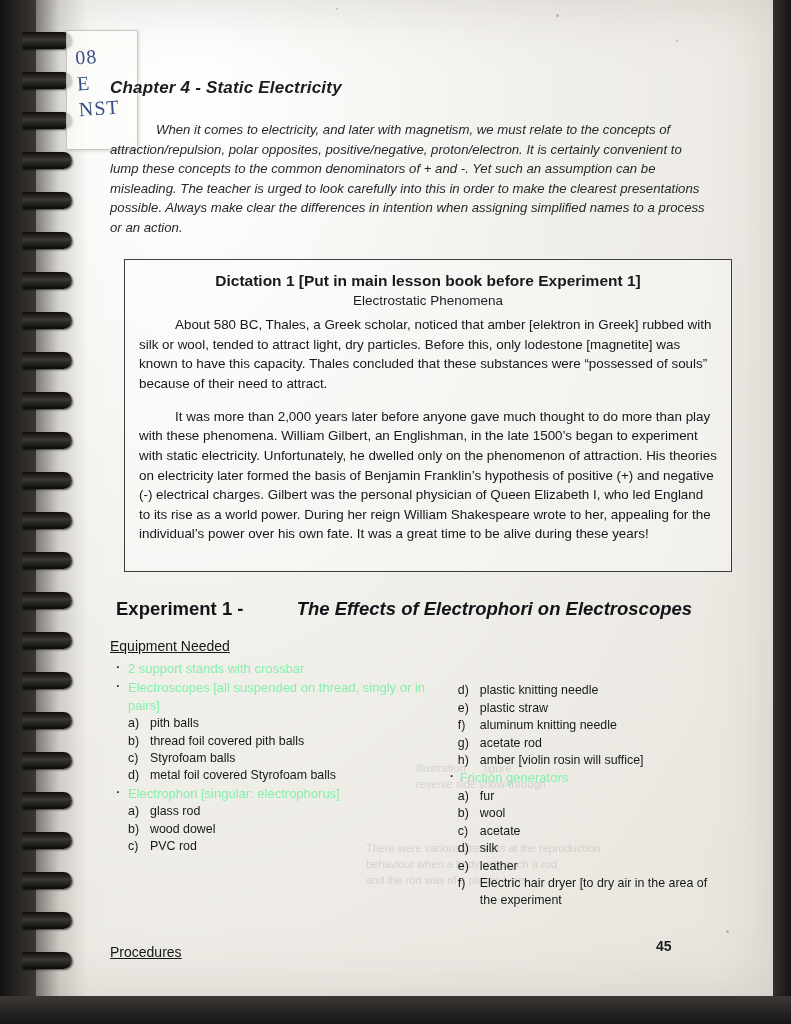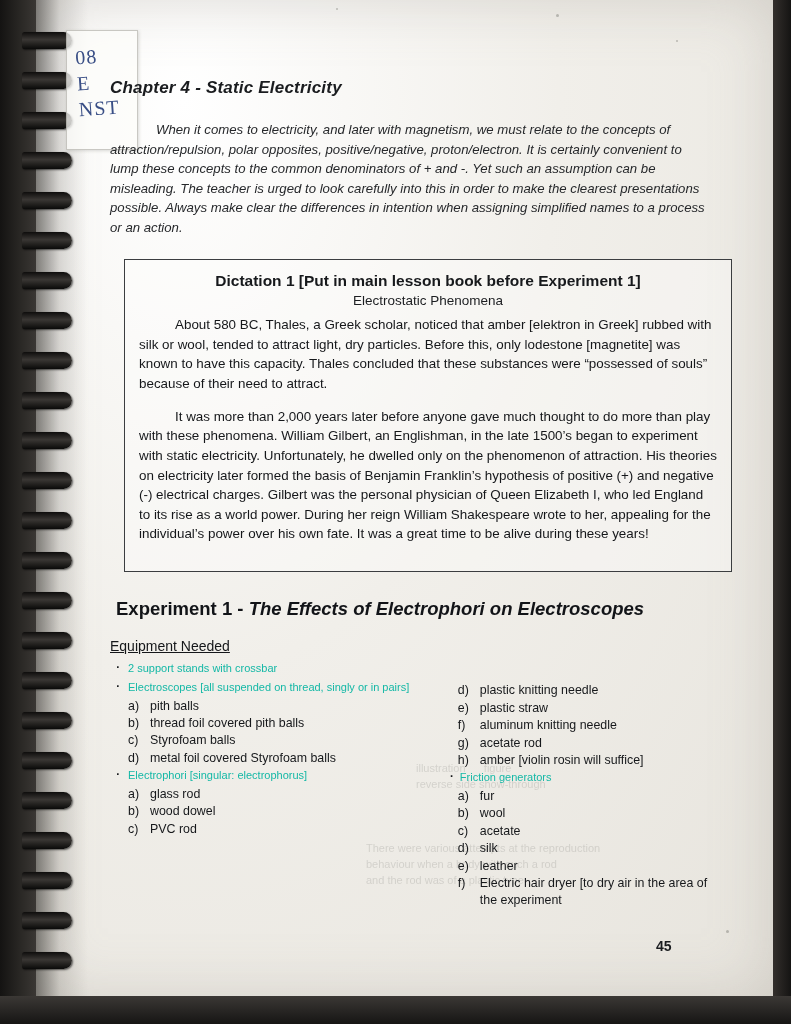--- a/index.html
+++ b/index.html
@@ -151,21 +151,21 @@
     color: #15171a;
   }
   .dict-p .ind { display: inline-block; width: 36px; }
 
   h2.experiment {
     margin: 26px 0 0 6px;
     font-size: 18.5px;
     font-weight: bold;
     color: #121418;
   }
-  h2.experiment .title-italic { font-style: italic; }
+  h2.experiment .title-italic { font-style: italic; margin-left: 48px; }
 
   .sec-head {
     margin: 18px 0 6px 0;
     font-size: 14px;
     text-decoration: underline;
     color: #15171a;
   }
 
   .cols {
     display: flex;
@@ -174,24 +174,24 @@
   .col-left { width: 318px; }
   .col-right { width: 268px; padding-top: 22px; }
 
   ul.bul {
     list-style: none;
     margin: 0; padding: 0;
   }
   ul.bul > li {
     position: relative;
     padding-left: 18px;
-    font-size: 11px;
+    font-size: 13px;
     line-height: 17.6px;
     margin-bottom: 1px;
-    color: #14b8a6;
+    color: #86efac;
   }
   ul.bul > li::before {
     content: "\00b7";
     position: absolute;
     left: 5px; top: -2px;
     font-size: 17px;
     color: #16181b;
   }
   ol.abc {
     list-style: none;
@@ -350,18 +350,19 @@
           <li><span class="lab">a)</span><span>fur</span></li>
           <li><span class="lab">b)</span><span>wool</span></li>
           <li><span class="lab">c)</span><span>acetate</span></li>
           <li><span class="lab">d)</span><span>silk</span></li>
           <li><span class="lab">e)</span><span>leather</span></li>
           <li><span class="lab">f)</span><span>Electric hair dryer [to dry air in the area of the experiment</span></li>
         </ol>
       </div>
     </div>
 
+    <div class="sec-head" style="margin-top:34px;">Procedures</div>
   </div>
 
   <div class="pagenum">45</div>
 
   <div class="bed-bottom"></div>
 </div>
 
 </body></html>

